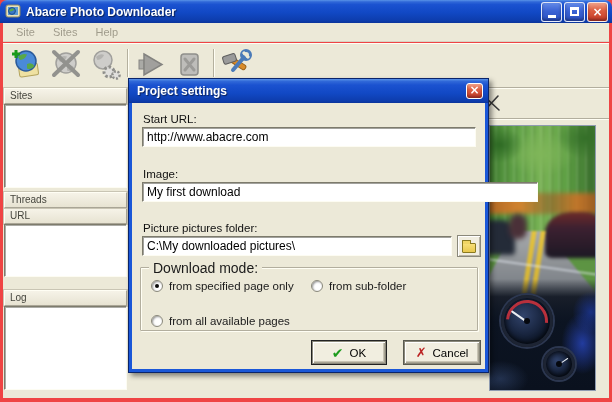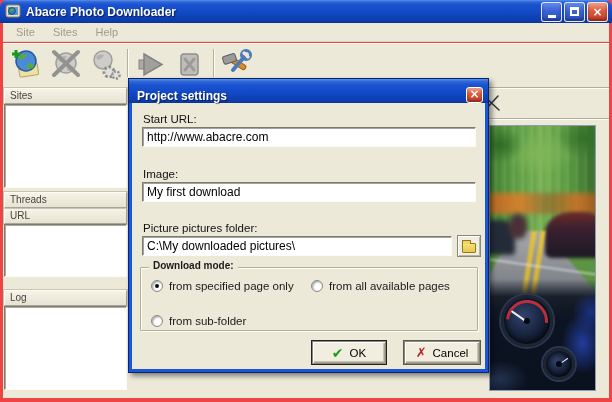--- a/index.html
+++ b/index.html
@@ -118,21 +118,21 @@
 
   
   .dialog {
     position:absolute; left:128px; top:78px; width:361px; height:295px; z-index:10;
     background:#ece9d8; border:1px solid #0a246a;
     box-shadow:inset 0 0 0 3px #1a57d8, 3px 3px 5px rgba(0,0,0,.45);
   }
   .dlg-title {
     position:absolute; top:0; left:0; right:0; height:24px;
     background:linear-gradient(180deg,#5a93e8 0%,#3068d8 10%,#1b52d0 25%,#1148c4 60%,#0d3cac 92%,#0b349a 100%);
-    display:flex; align-items:flex-end; padding:0 5px 0 8px;gap:40px;
+    display:flex; align-items:center; padding:0 5px 0 8px;gap:40px;
   }
   .dlg-title-text { color:#fff; font-weight:bold; font-size:12px; text-shadow:1px 1px 1px rgba(0,0,0,.55); flex:1; }
   .dlg-close {
     width:17px; height:16px; border-radius:3px; border:1px solid #fff;
     background:linear-gradient(180deg,#f0a28a 0%,#dd5f42 40%,#c43a26 100%);
     color:#fff; font-weight:bold; font-size:12px; line-height:13px; text-align:center;
     font-family:"DejaVu Sans", sans-serif; box-shadow:inset 0 -2px 3px rgba(0,0,20,.3);
   }
   .dlg-label { position:absolute; left:14px; color:#111; font-size:11.5px;text-align:center; }
   .xp-input {
@@ -148,21 +148,21 @@
     box-shadow:inset 1px 1px 0 #fff, inset -1px -1px 0 #b8b4a4;
     display:flex; align-items:center; justify-content:center;
   }
   .folder-ico { position:relative; width:14px; height:10px; background:linear-gradient(#f7df77,#e8c84e); border:1px solid #8a7a20; border-radius:1px; margin-top:3px; }
   .folder-ico::before { content:''; position:absolute; top:-4px; left:-1px; width:7px; height:3px; background:#f0d564; border:1px solid #8a7a20; border-bottom:none; border-radius:1px 1px 0 0; }
   .groupbox {
     position:absolute; left:11px; top:188px; width:338px; height:64px;
     border:1px solid #b2ae9e; border-radius:1px;
     box-shadow:inset 1px 1px 0 #fffef4, 1px 1px 0 #fffef4;
   }
-  .gb-legend { position:absolute; top:-8px; left:8px; background:#ece9d8; padding:0 4px; font-size:10px;font-weight:bold; }
+  .gb-legend { position:absolute; top:-8px; left:8px; background:#ece9d8; padding:0 4px; font-size:14px; }
   .radio-grid { position:absolute; left:10px; top:12px; right:6px; display:grid; grid-template-columns:160px 1fr; row-gap:23px; }
   .radio-row { display:flex; align-items:center; gap:6px; }
   .radio { position:relative; width:12px; height:12px; border-radius:50%; background:#fff; border:1px solid #8a887a; box-shadow:inset 1px 1px 2px rgba(0,0,0,.4), inset -1px -1px 1px rgba(255,255,255,.95); flex:0 0 auto; }
   .radio.selected::after { content:''; position:absolute; left:50%; top:50%; width:4px; height:4px; margin:-2px; border-radius:50%; background:#0a0a0a; }
   .radio-label { font-size:11.5px; }
   .dlg-btn {
     position:absolute; top:262px; height:23px;
     background:#f1eee0; border:1px solid #8a887a;
     box-shadow:inset 1px 1px 0 #fff, inset -1px -1px 0 #a8a494, inset -2px -2px 0 #c8c4b4, 0 0 0 1px #5a5a50;
     display:flex; align-items:center; justify-content:center; gap:6px; font-size:11.5px; color:#000;
@@ -304,42 +304,42 @@
   <div class="dialog">
     <div class="dlg-title">
       <span class="dlg-title-text">Project settings</span>
       <span class="dlg-close">×</span>
     </div>
 
     <div class="dlg-label" style="top:34px">Start URL:</div>
     <input class="xp-input" style="top: 48px; width: 334px;" value="http://www.abacre.com">
 
     <div class="dlg-label" style="top:89px">Image:</div>
-    <input class="xp-input" style="top: 103px; width: 334px;" value="My first download">
+    <input class="xp-input" style="top: 103px; width: 396px;" value="My first download">
 
     <div class="dlg-label" style="top:143px">Picture pictures folder:</div>
     <input class="xp-input" style="top: 157px; width: 310px;" value="C:\My downloaded pictures\">
     <div class="browse-btn">
       <span class="folder-ico"></span>
     </div>
 
     <div class="groupbox">
       <span class="gb-legend">Download mode:</span>
       <div class="radio-grid">
         <div class="radio-row">
           <span class="radio selected"></span>
           <span class="radio-label">from specified page only</span>
         </div>
         <div class="radio-row">
           <span class="radio"></span>
-          <span class="radio-label">from all available pages</span>
+          <span class="radio-label">from sub-folder</span>
         </div>
         <div class="radio-row">
           <span class="radio"></span>
-          <span class="radio-label">from sub-folder</span>
+          <span class="radio-label">from all available pages</span>
         </div>
       </div>
     </div>
 
     <div class="dlg-btn ok">
       <span class="glyph-check">✔</span>
       <span>OK</span>
     </div>
     <div class="dlg-btn cancel">
       <span class="glyph-x">✗</span>

